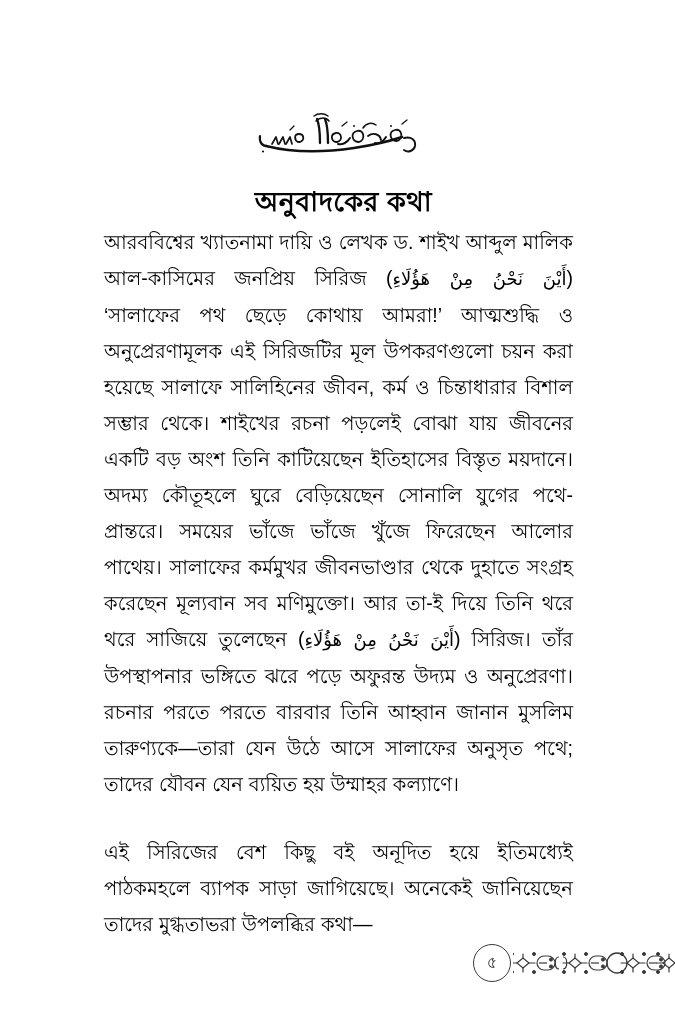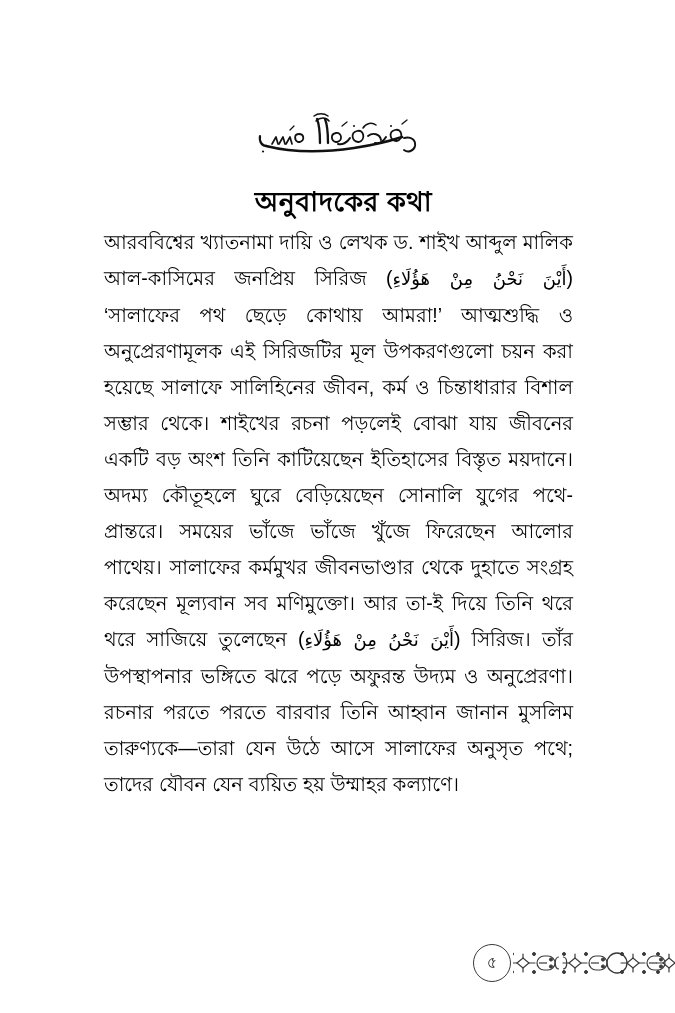--- a/index.html
+++ b/index.html
@@ -167,20 +167,21 @@
         </g>
       </svg>
     </span>
     <span class="bismillah-text">بِسْمِ اللَّهِ الرَّحْمَٰنِ الرَّحِيمِ</span>
   </div>
 
   <h1 class="title">অনুবাদকের কথা</h1>
 
   <div class="body-block">
     <p class="para">আরববিশ্বের খ্যাতনামা দায়ি ও লেখক ড. শাইখ আব্দুল মালিক আল-কাসিমের জনপ্রিয় সিরিজ (<span class="arabic">أَيْنَ نَحْنُ مِنْ هَؤُلَاءِ</span>) ‘সালাফের পথ ছেড়ে কোথায় আমরা!’ আত্মশুদ্ধি ও অনুপ্রেরণামূলক এই সিরিজটির মূল উপকরণগুলো চয়ন করা হয়েছে সালাফে সালিহিনের জীবন, কর্ম ও চিন্তাধারার বিশাল সম্ভার থেকে। শাইখের রচনা পড়লেই বোঝা যায় জীবনের একটি বড় অংশ তিনি কাটিয়েছেন ইতিহাসের বিস্তৃত ময়দানে। অদম্য কৌতূহলে ঘুরে বেড়িয়েছেন সোনালি যুগের পথে-প্রান্তরে। সময়ের ভাঁজে ভাঁজে খুঁজে ফিরেছেন আলোর পাথেয়। সালাফের কর্মমুখর জীবনভাণ্ডার থেকে দুহাতে সংগ্রহ করেছেন মূল্যবান সব মণিমুক্তো। আর তা-ই দিয়ে তিনি থরে থরে সাজিয়ে তুলেছেন (<span class="arabic">أَيْنَ نَحْنُ مِنْ هَؤُلَاءِ</span>) সিরিজ। তাঁর উপস্থাপনার ভঙ্গিতে ঝরে পড়ে অফুরন্ত উদ্যম ও অনুপ্রেরণা। রচনার পরতে পরতে বারবার তিনি আহ্বান জানান মুসলিম তারুণ্যকে—তারা যেন উঠে আসে সালাফের অনুসৃত পথে; তাদের যৌবন যেন ব্যয়িত হয় উম্মাহর কল্যাণে।</p>
+    <p class="para">এই সিরিজের বেশ কিছু বই অনূদিত হয়ে ইতিমধ্যেই পাঠকমহলে ব্যাপক সাড়া জাগিয়েছে। অনেকেই জানিয়েছেন তাদের মুগ্ধতাভরা উপলব্ধির কথা—</p>
   </div>
 
   <div class="footer">
     <div class="page-number-badge">
       <span>৫</span>
     </div>
     <div class="ornament">
       <svg width="162" height="36" viewBox="0 0 162 36" xmlns="http://www.w3.org/2000/svg">
         <defs>
           <g id="orn-unit">

